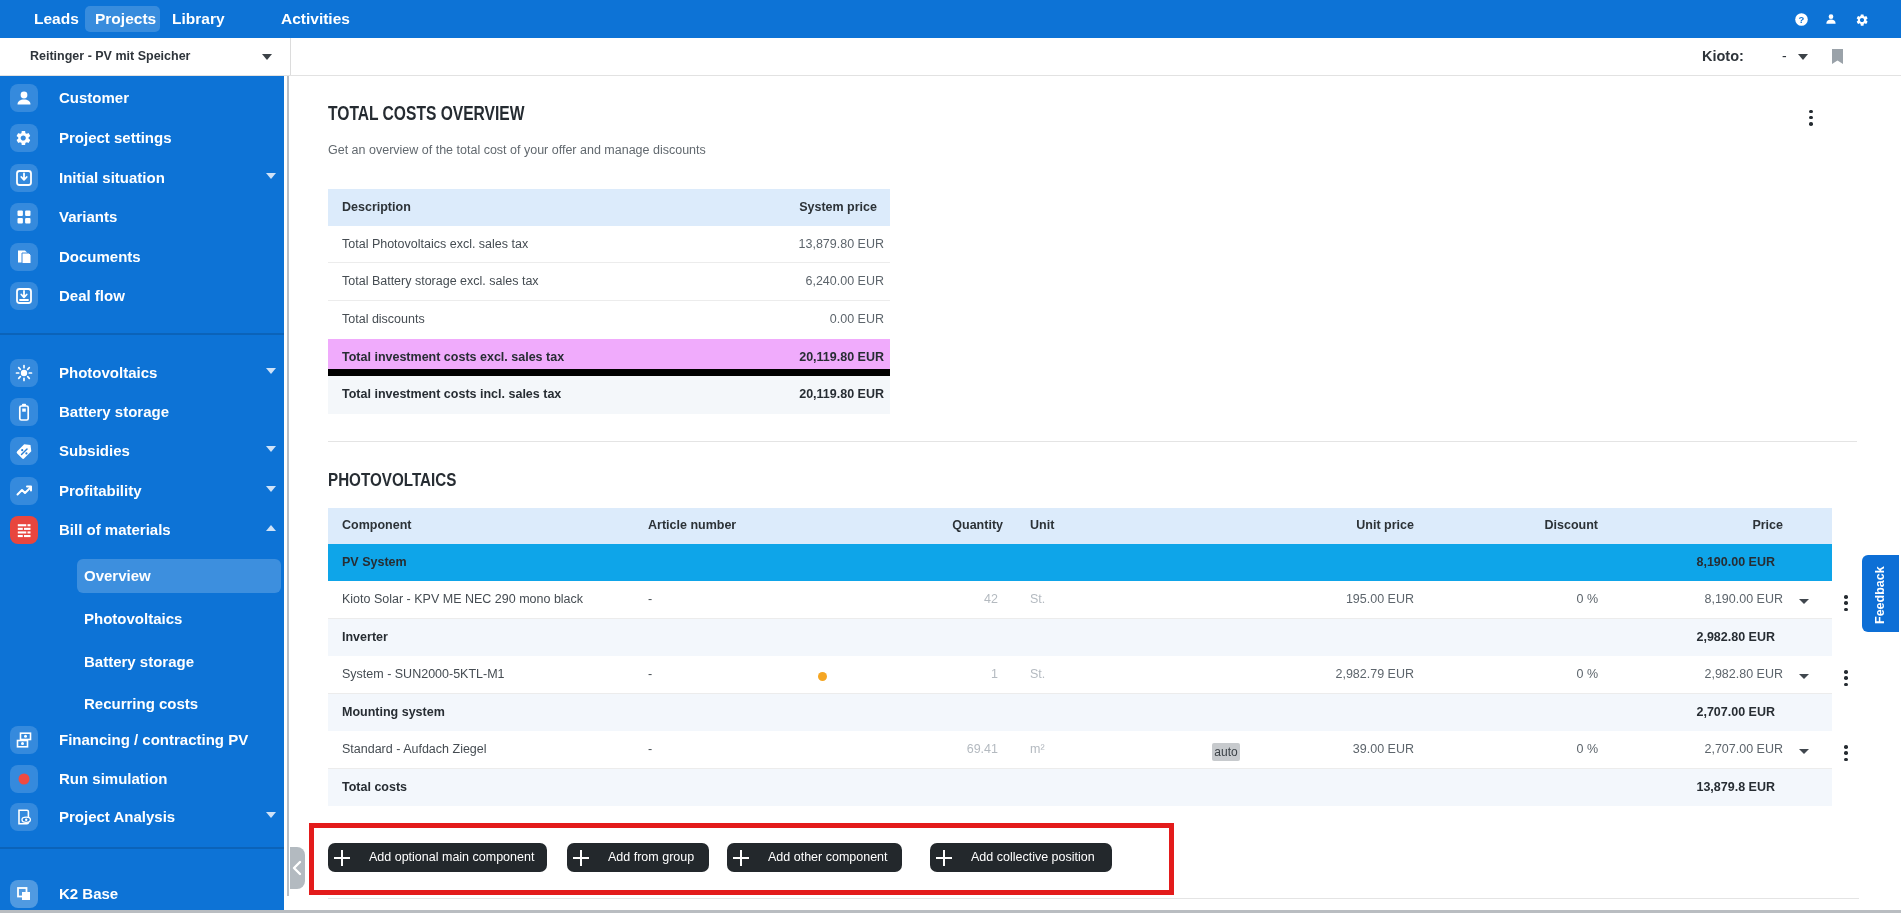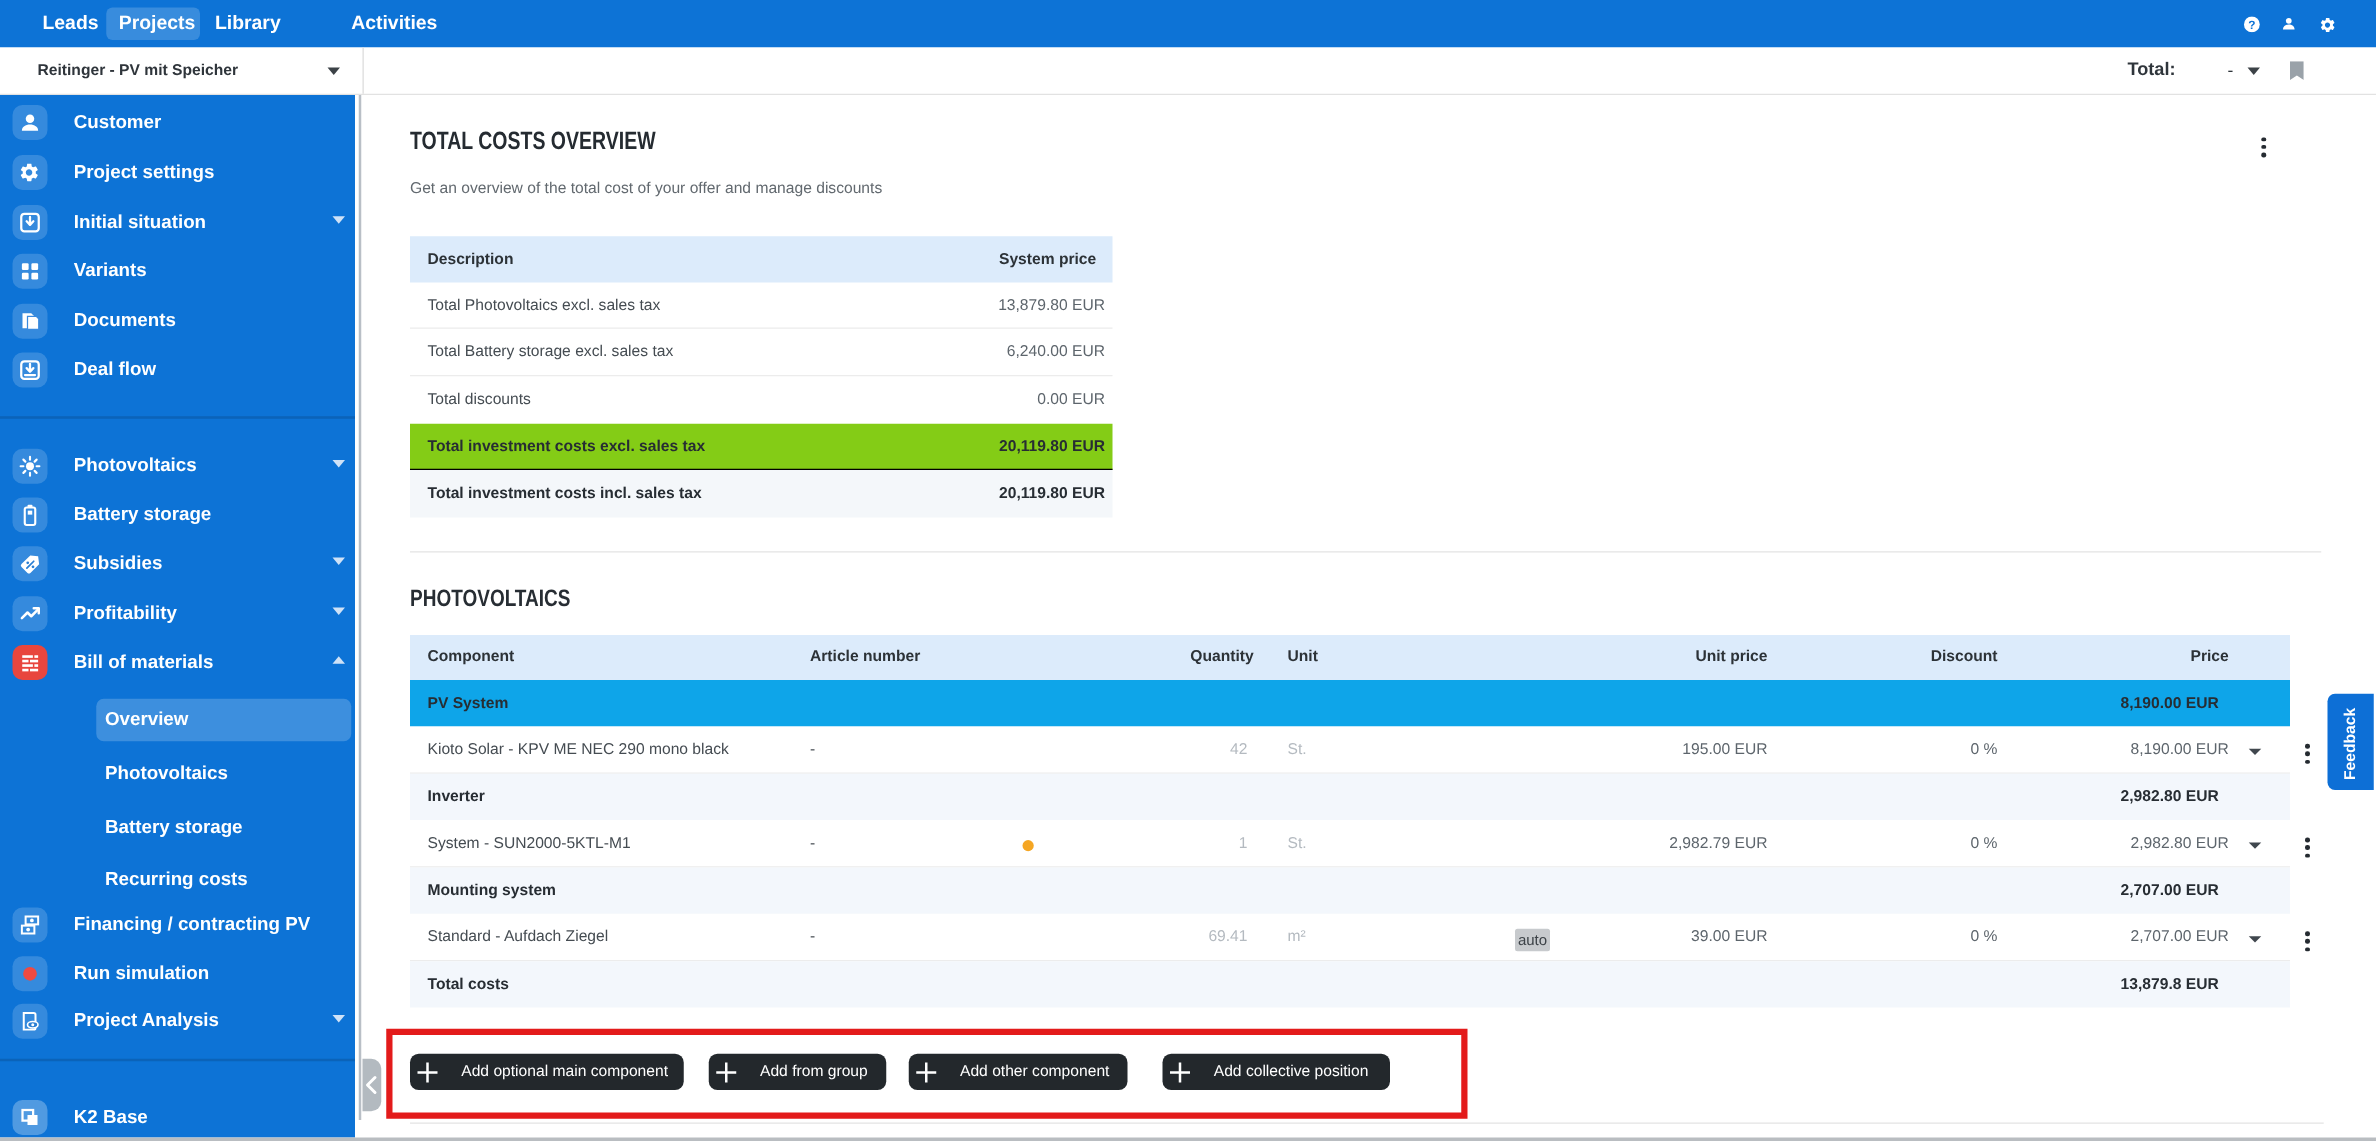--- a/index.html
+++ b/index.html
@@ -73,21 +73,21 @@
 
   <svg class="topicon" style="left:1855px;top:13px;" width="14" height="14" viewBox="0 0 24 24">
       <path fill="#fff" d="M19.4 13c.04-.32.07-.66.07-1s-.03-.68-.08-1l2.03-1.58c.18-.14.23-.41.11-.61l-1.92-3.32c-.12-.22-.37-.29-.59-.22l-2.39.96c-.5-.38-1.03-.7-1.62-.94L14.64 2.8c-.04-.24-.24-.41-.48-.41h-3.84c-.24 0-.43.17-.47.41l-.36 2.54c-.59.24-1.13.57-1.62.94l-2.39-.96c-.22-.08-.47 0-.59.22L2.97 8.85c-.12.21-.08.47.11.61L5.11 11c-.05.32-.08.67-.08 1s.03.68.08 1l-2.03 1.58c-.18.14-.23.41-.11.61l1.92 3.32c.12.22.37.29.59.22l2.39-.96c.5.38 1.03.7 1.62.94l.36 2.54c.05.24.24.41.48.41h3.84c.24 0 .44-.17.47-.41l.36-2.54c.59-.24 1.13-.56 1.62-.94l2.39.96c.22.08.47 0 .59-.22l1.92-3.32c.12-.22.07-.47-.11-.61zm-7.4 2.6c-2 0-3.6-1.6-3.6-3.6s1.6-3.6 3.6-3.6 3.6 1.6 3.6 3.6-1.6 3.6-3.6 3.6z"></path>
     </svg>
 </div>
 
 <div id="bar2">
   <div style="position:absolute;left:30px;top:0;height:37px;line-height:37px;font-weight:bold;font-size:12.5px;color:#2f353b;">Reitinger - PV mit Speicher</div>
   <div style="position:absolute;left:262px;top:16px;width:0;height:0;border-left:5px solid transparent;border-right:5px solid transparent;border-top:6px solid #3c4247;"></div>
   <div class="vdiv"></div>
-  <div style="position:absolute;left:1702px;top:0;height:37px;line-height:37px;font-weight:bold;font-size:14.5px;color:#2f353b;">Total:</div>
+  <div style="position:absolute;left:1702px;top:0;height:37px;line-height:37px;font-weight:bold;font-size:14.5px;color:#2f353b;">Kioto:</div>
   <div style="position:absolute;left:1782px;top:0;height:37px;line-height:37px;font-size:14px;color:#2f353b;">-</div>
   <div style="position:absolute;left:1798px;top:16px;width:0;height:0;border-left:5px solid transparent;border-right:5px solid transparent;border-top:6px solid #3c4247;"></div>
   <svg style="position:absolute;left:1832px;top:11px;" width="11" height="15" viewBox="0 0 11 15">
       <path d="M0 0h11v15l-5.5-3.6L0 15z" fill="#9aa2a9"></path>
     </svg>
 </div>
 
 <div id="sidebar">
   <div class="mrow" style="top:8px;">
     <div class="ic"><svg width="28" height="28" viewBox="0 0 28 28">
@@ -248,21 +248,21 @@
       <span style="position:absolute;right:6px;top:0;line-height:37.8px;font-size:12.5px;color:#5d656c;">13,879.80 EUR</span>
     </div>
     <div style="position:relative;height:37.8px;border-bottom:1px solid #ececec;">
       <span style="position:absolute;left:14px;top:0;line-height:37.8px;font-size:12.5px;color:#454c52;">Total Battery storage excl. sales tax</span>
       <span style="position:absolute;right:6px;top:0;line-height:37.8px;font-size:12.5px;color:#5d656c;">6,240.00 EUR</span>
     </div>
     <div style="position:relative;height:37.5px;">
       <span style="position:absolute;left:14px;top:0;line-height:37.5px;font-size:12.5px;color:#454c52;">Total discounts</span>
       <span style="position:absolute;right:6px;top:0;line-height:37.5px;font-size:12.5px;color:#5d656c;">0.00 EUR</span>
     </div>
-    <div style="position:relative;height:37.5px;background:#84cc16;border-bottom:1px solid #000000;">
+    <div style="position:relative;height:37.5px;background:#f0abfc;border-bottom:7px solid #000000;">
       <span style="position:absolute;left:14px;top:0;line-height:37.5px;font-weight:bold;font-size:12.5px;color:#272d33;">Total investment costs excl. sales tax</span>
       <span style="position:absolute;right:6px;top:0;line-height:37.5px;font-weight:bold;font-size:12.5px;color:#272d33;">20,119.80 EUR</span>
     </div>
     <div style="position:relative;height:37.5px;background:#f4f7fa;">
       <span style="position:absolute;left:14px;top:0;line-height:37.5px;font-weight:bold;font-size:12.5px;color:#272d33;">Total investment costs incl. sales tax</span>
       <span style="position:absolute;right:6px;top:0;line-height:37.5px;font-weight:bold;font-size:12.5px;color:#272d33;">20,119.80 EUR</span>
     </div>
   </div>
 
   <div class="hr1" style="left:38px;top:365px;width:1529px;"></div>

